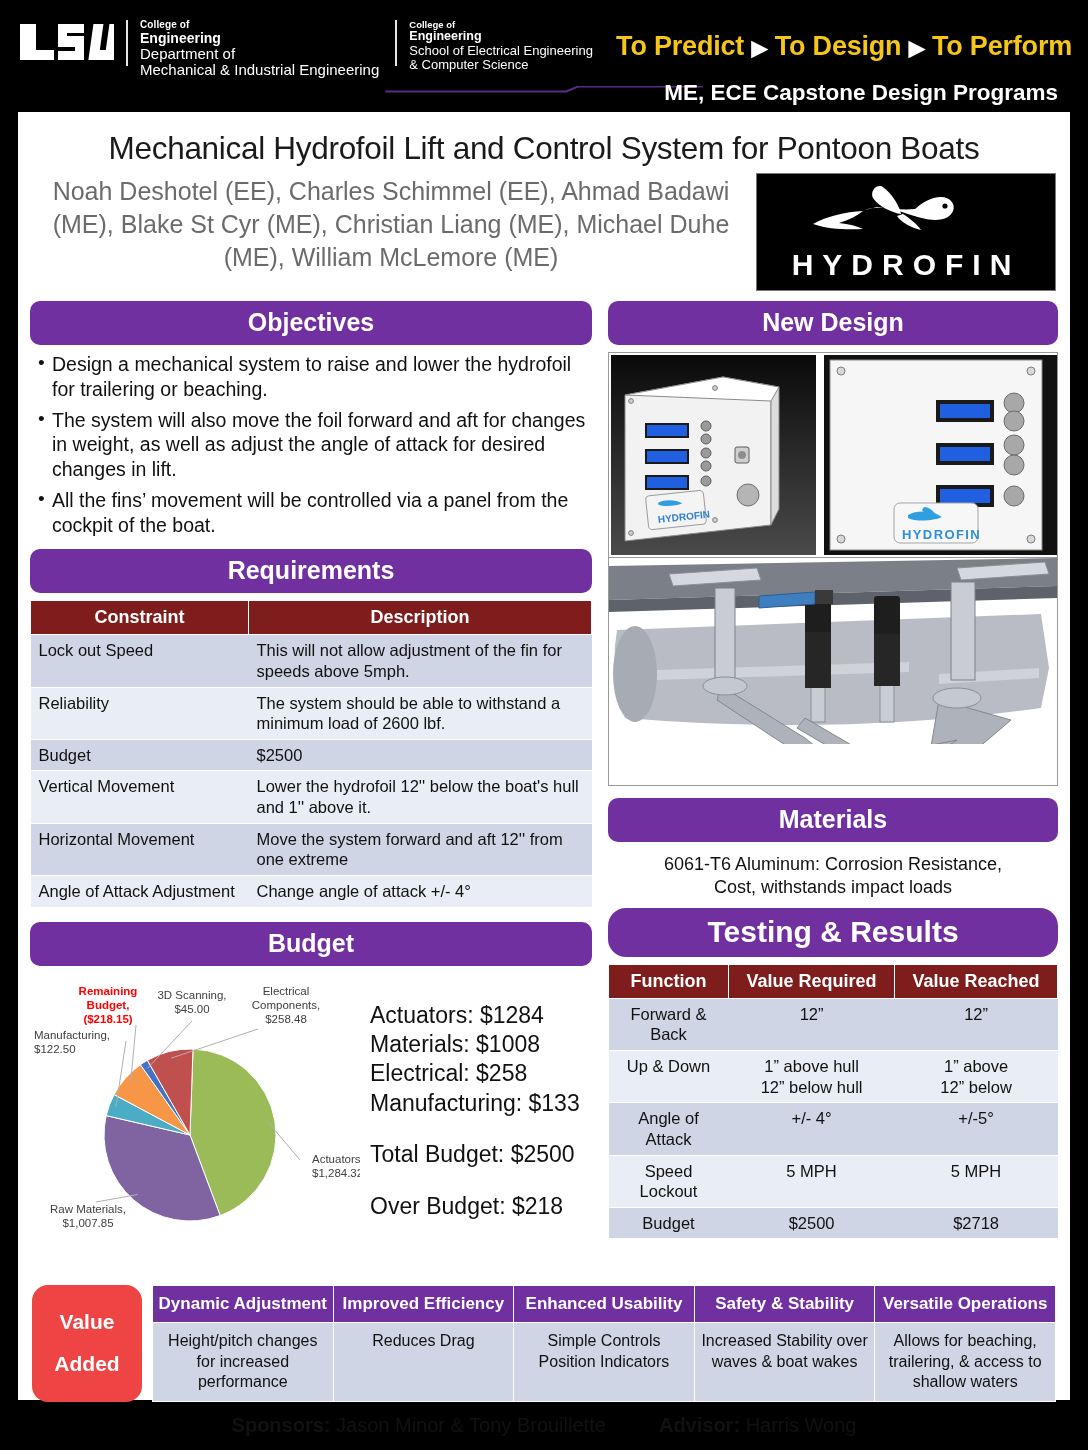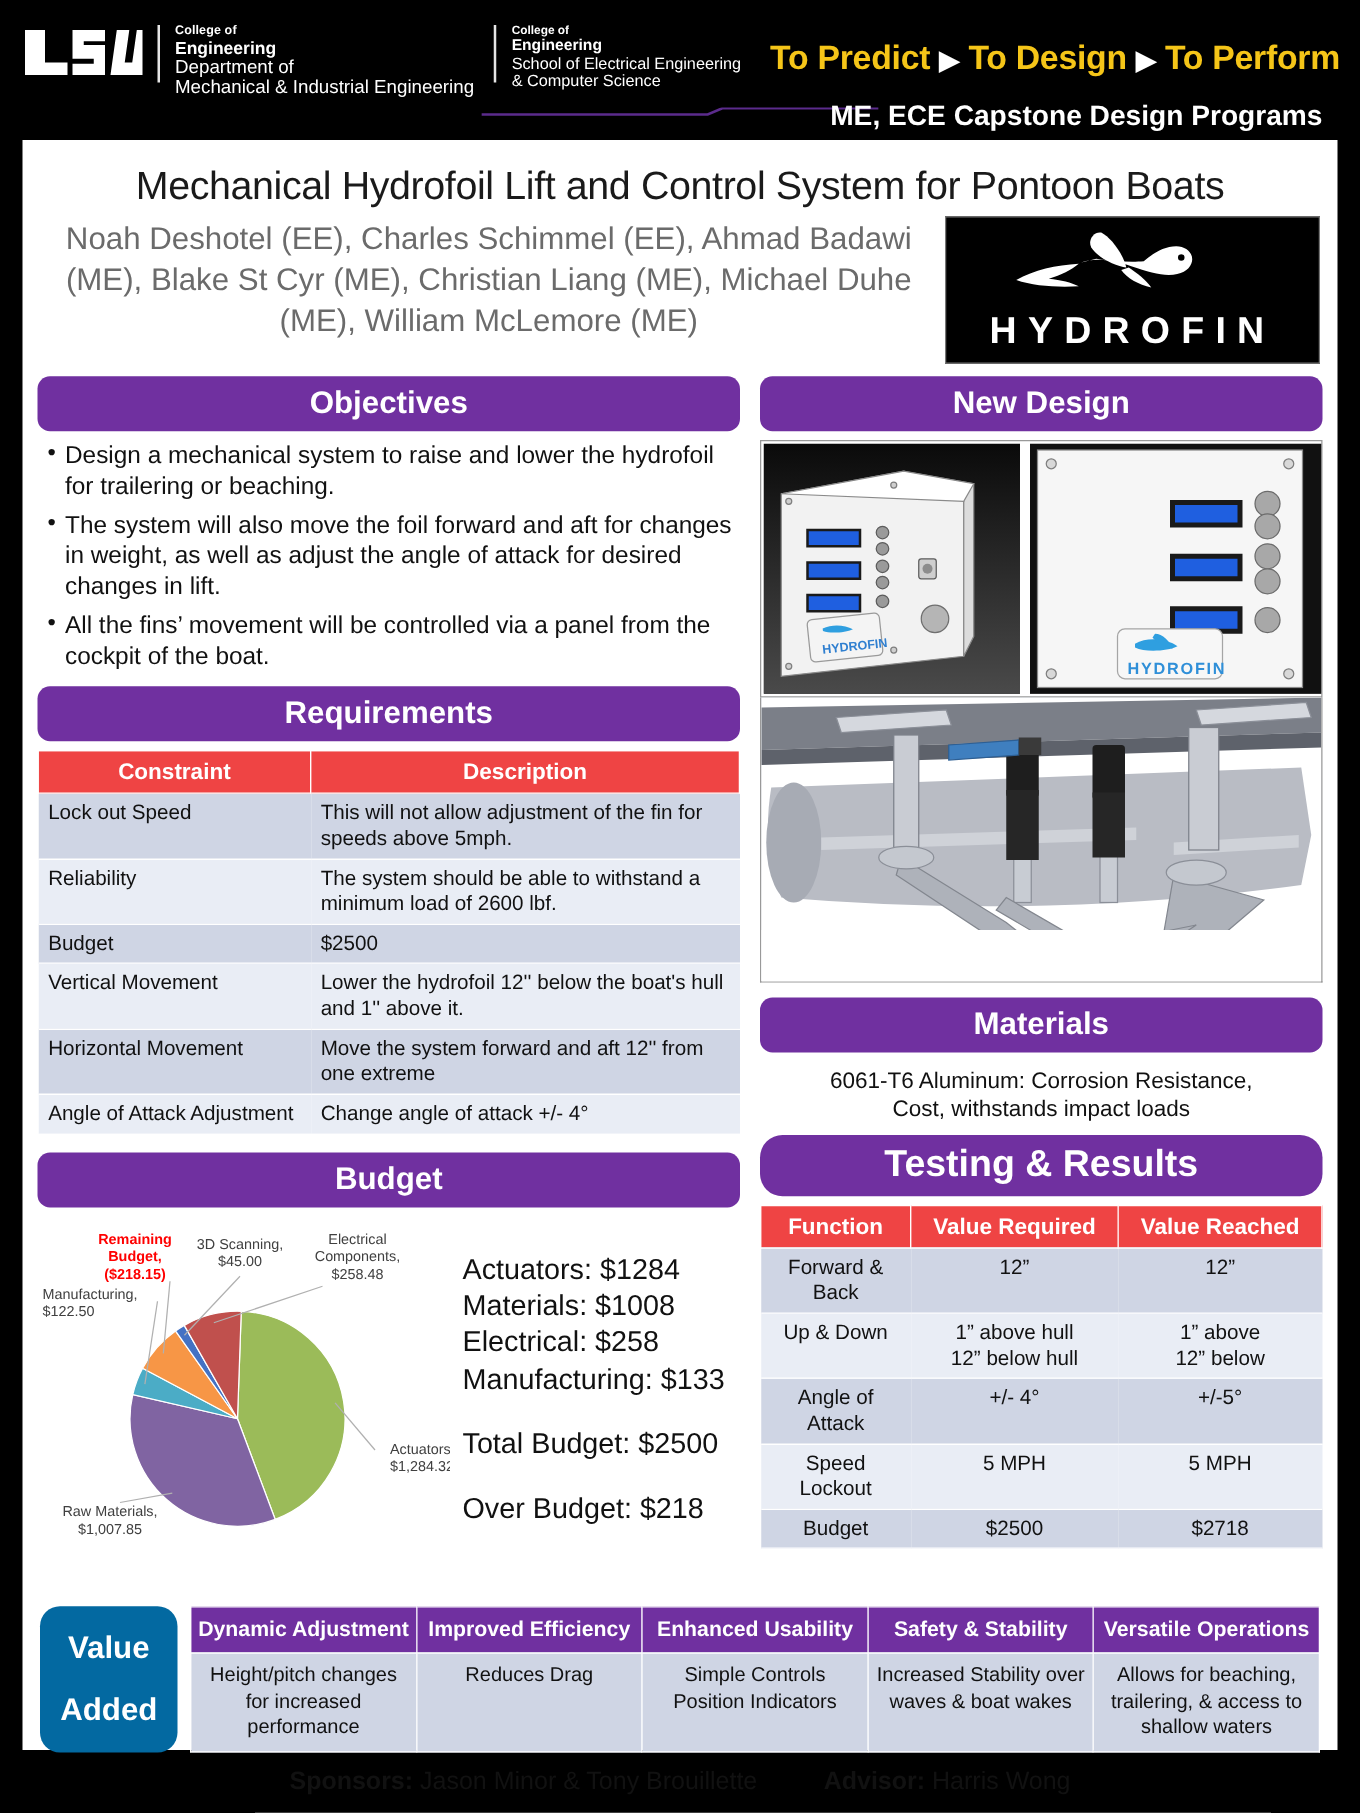--- a/index.html
+++ b/index.html
@@ -85,21 +85,21 @@
     position: relative; padding-left: 16px; font-size: 19.5px; color: #111;
     line-height: 1.27; margin-bottom: 6px;
   }
   ul.obj li::before {
     content: "•"; position: absolute; left: 2px; top: -1px; font-size: 19px;
   }
 
   
   table.tbl { width: 100%; border-collapse: collapse; }
   table.tbl th {
-    background: #ef4444; color: #fff; font-size: 18px; font-weight: bold;
+    background: #7f1d1d; color: #fff; font-size: 18px; font-weight: bold;
     padding: 6px 8px; border: 1px solid #fff;
   }
   table.tbl td {
     font-size: 16.5px; color: #111; padding: 5px 8px; vertical-align: top;
     border-bottom: 1px solid #fff; line-height: 1.25;
   }
   table.tbl tr.odd td { background: #CFD5E4; }
   table.tbl tr.even td { background: #E9EDF5; }
   table.tbl td.c1 { width: 218px; }
 
@@ -115,23 +115,23 @@
   .panel3d { width: 205px; height: 200px; background: #111; position: relative; overflow: hidden; flex:none;}
   .panelflat { width: 233px; height: 200px; background: #0d0d0d; position: relative; overflow:hidden; flex:none;}
   .boatimg { width: 100%; height: 228px; border: 1px solid #999; border-top: none; position: relative; overflow: hidden; background: linear-gradient(#cfd3da, #f3f4f6);}
   .materials-text {
     text-align: center; font-size: 18px; color: #111; line-height: 1.3; padding: 4px 2px 8px;
   }
 
   
   .valueStrip { display: flex; padding: 8px 14px 0 14px; gap: 10px; align-items: stretch; }
   .valueBadge {
-    width: 110px; background: #0369a1; color: #fff; border-radius: 16px;
+    width: 110px; background: #ef4444; color: #fff; border-radius: 16px;
     display: flex; flex-direction: column; align-items: center; justify-content: center;
-    font-size: 25px; font-weight: bold; line-height: 2.0; flex: none;
+    font-size: 21px; font-weight: bold; line-height: 2.0; flex: none;
   }
   table.vtbl { flex: 1; border-collapse: collapse; }
   table.vtbl th {
     background: #7030A0; color: #fff; font-size: 17px; font-weight: bold;
     padding: 8px 4px; border: 1px solid #fff; width: 20%; line-height: 1.2;
   }
   table.vtbl td {
     background: #CFD5E4; color: #111; font-size: 16px; text-align: center;
     padding: 8px 6px; border: 1px solid #fff; vertical-align: top; line-height: 1.3;
   }

